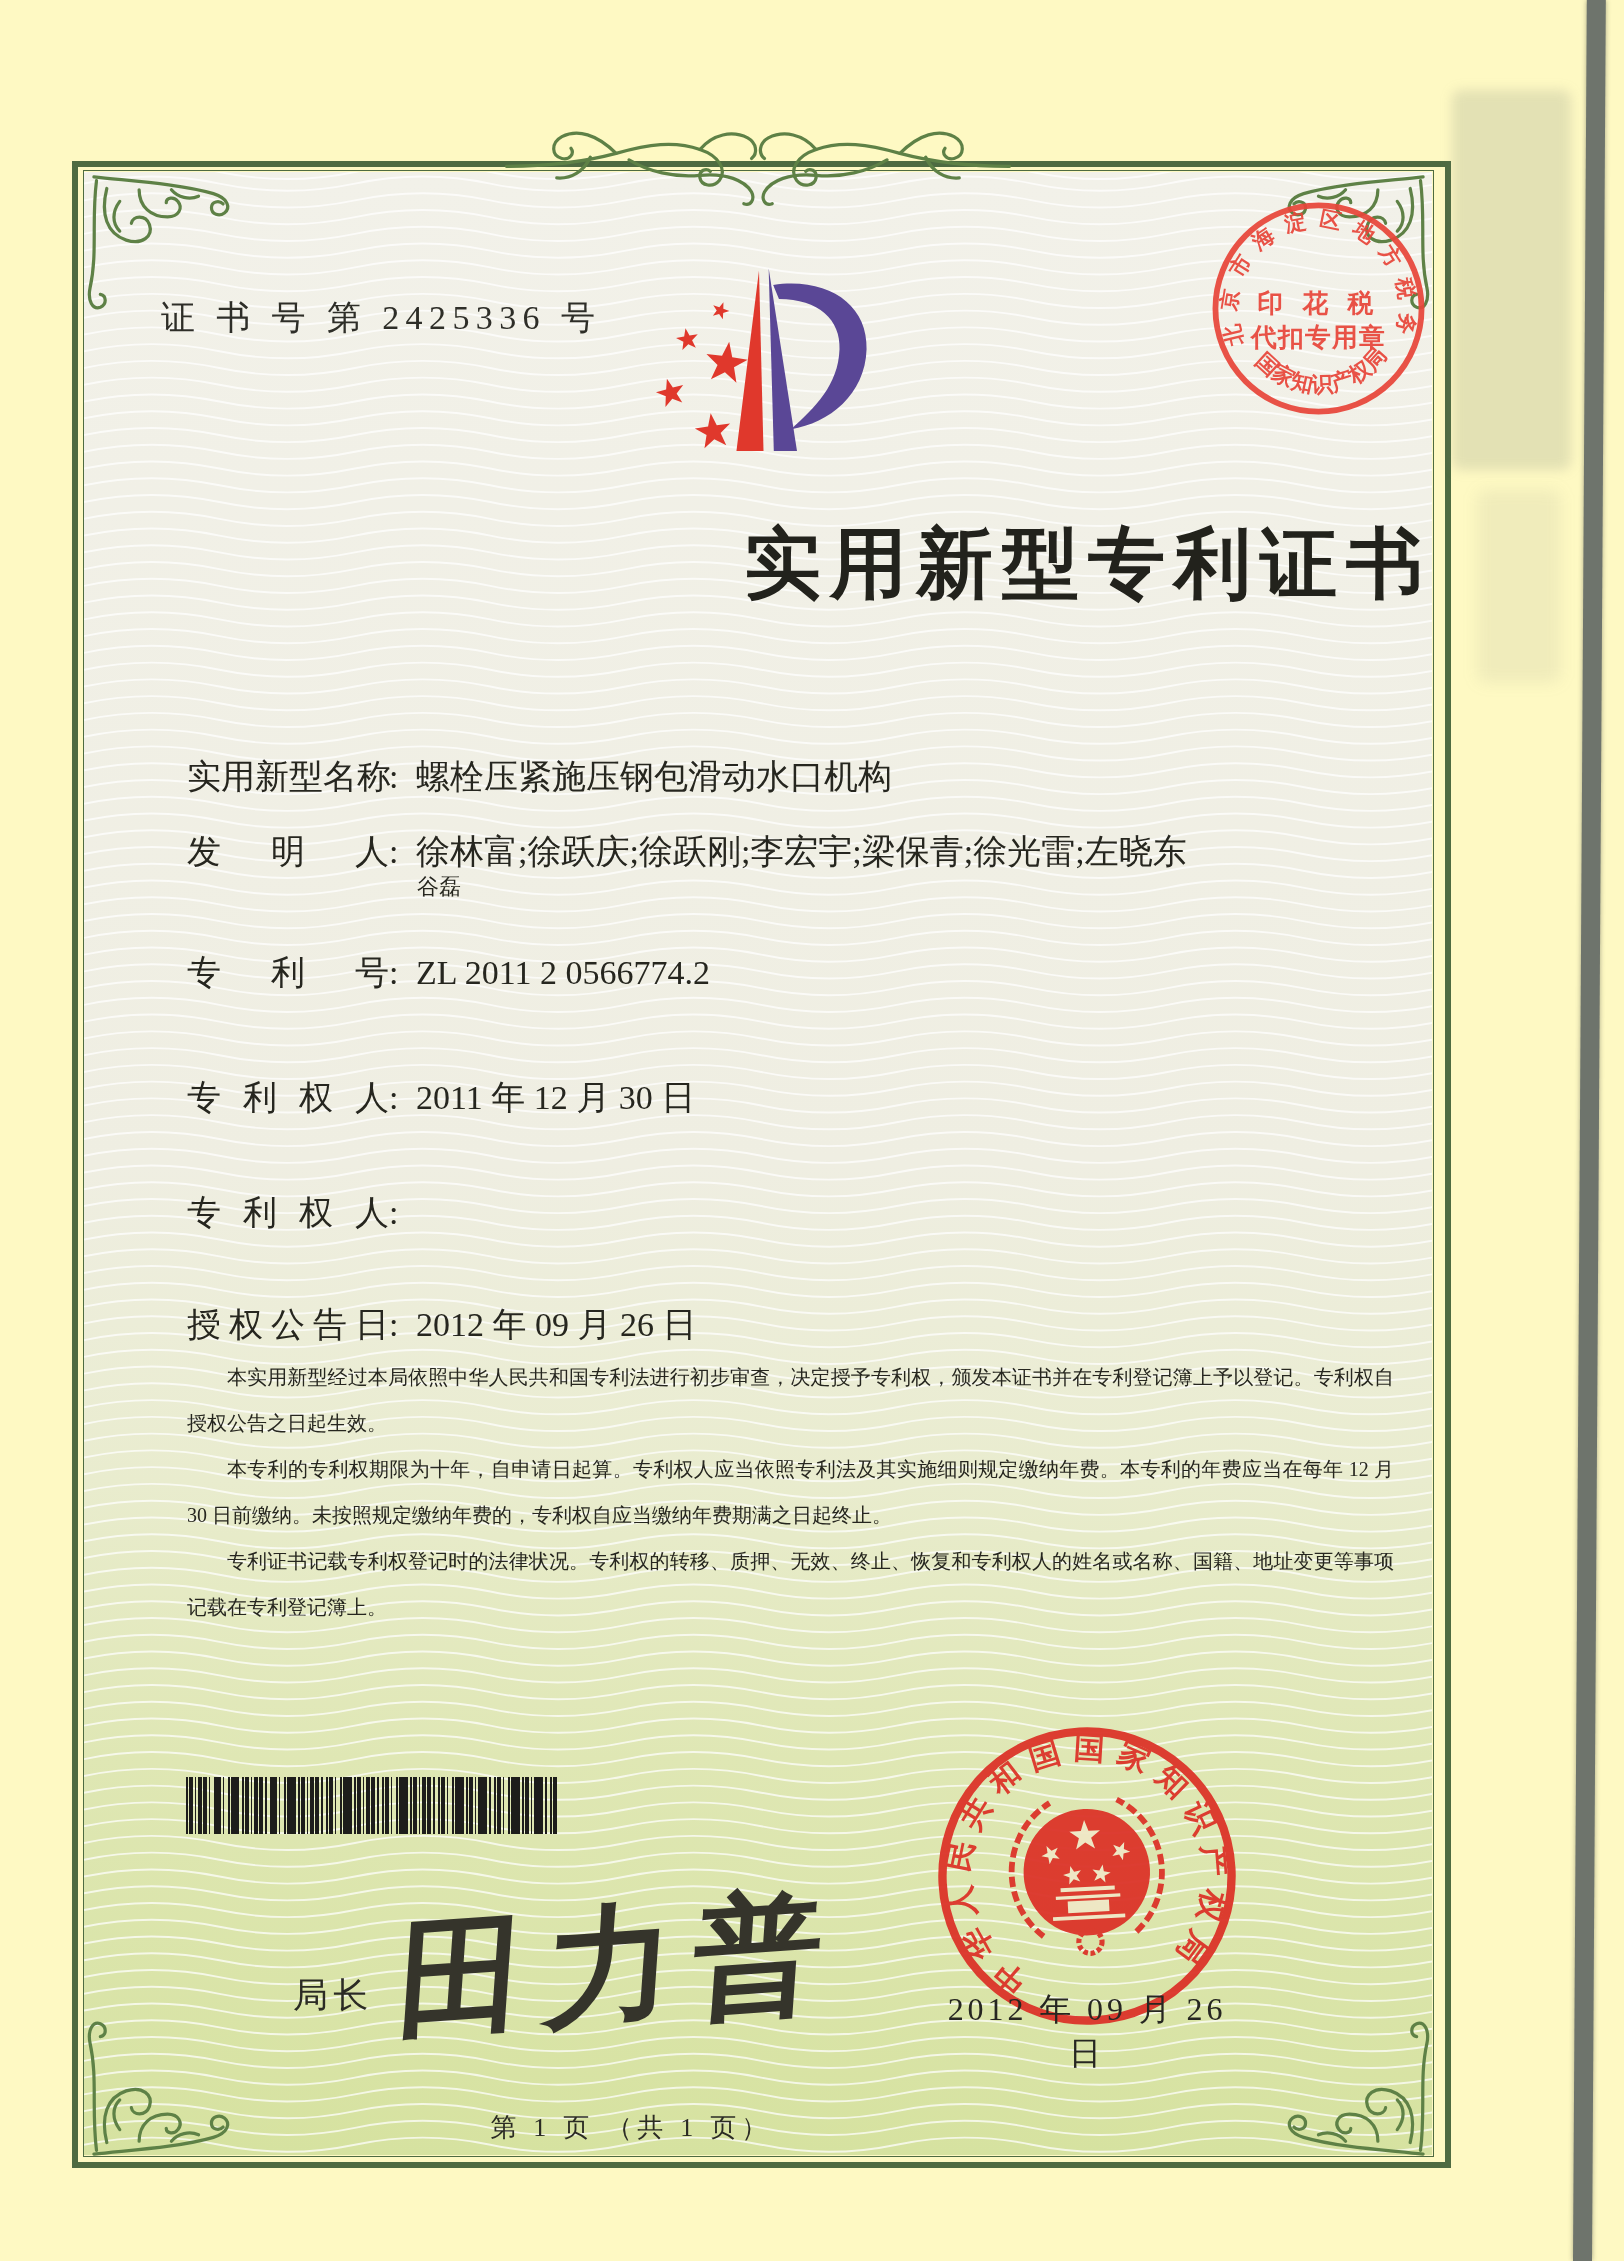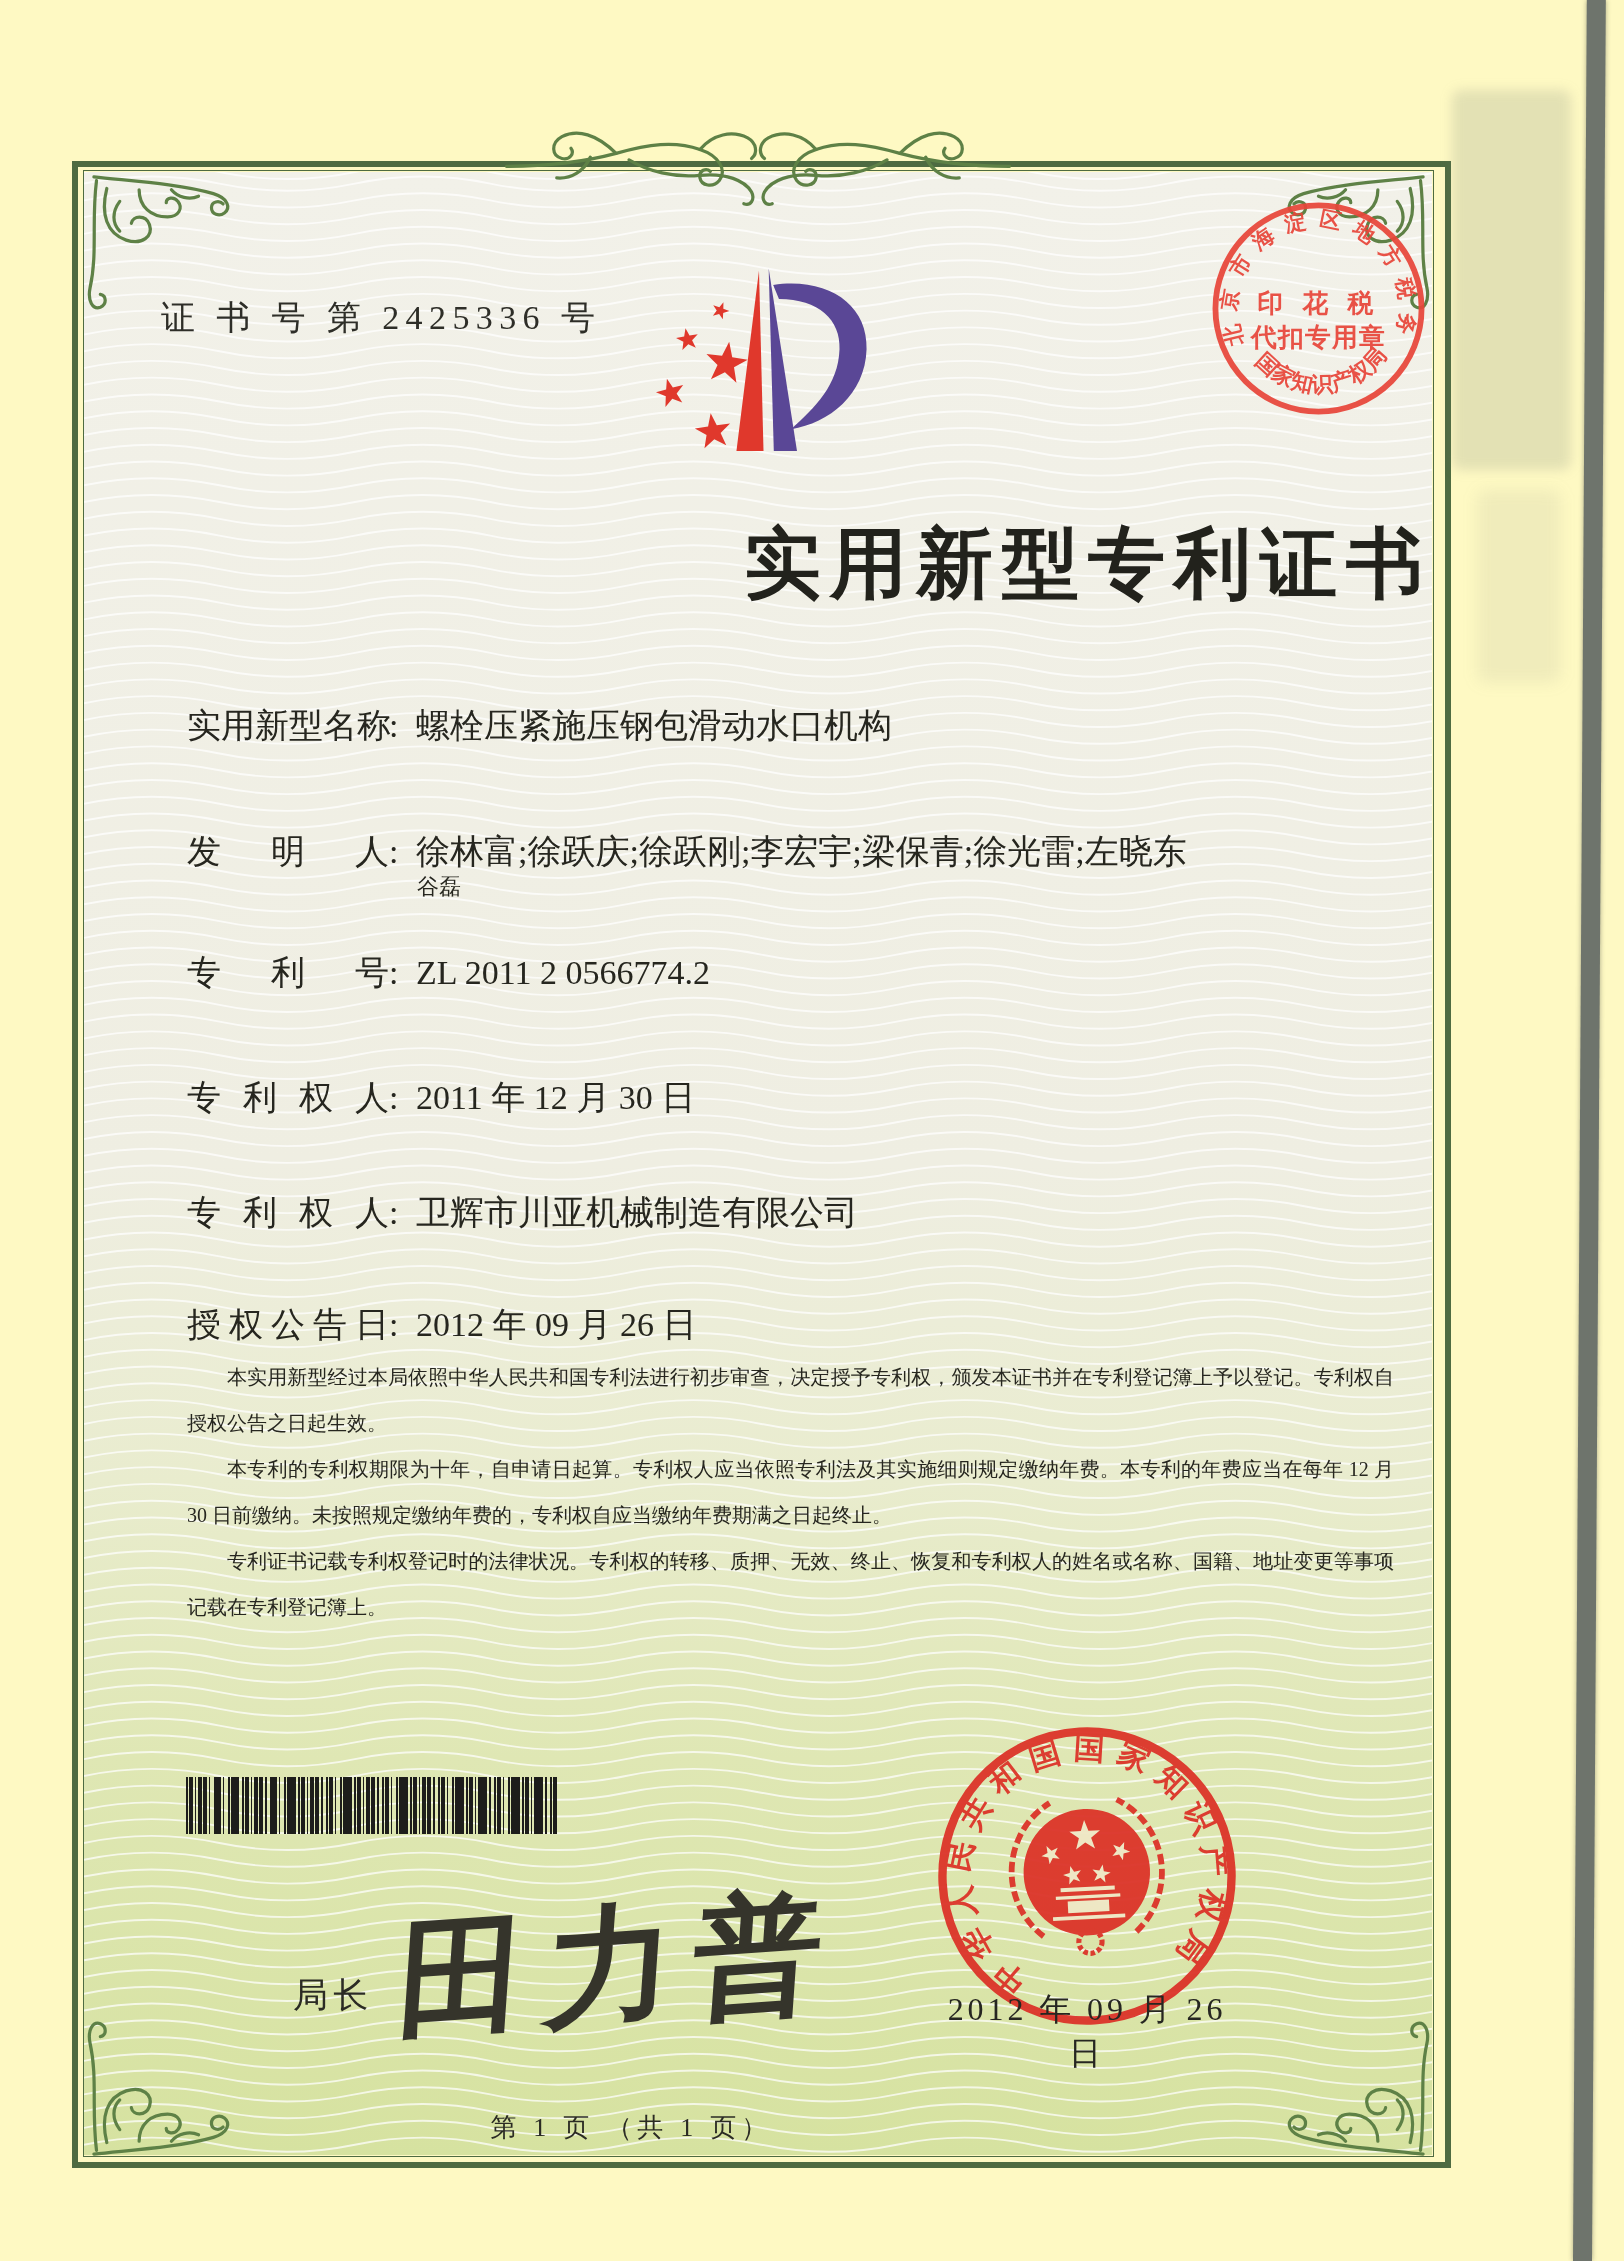--- a/index.html
+++ b/index.html
@@ -301,21 +301,21 @@
     </text>
     <text font-size="34" font-weight="700" fill="#e8463a" letter-spacing="0">
       <textPath href="#taxBottomArc">国家知识产权局</textPath>
     </text>
     <text x="170" y="176" text-anchor="middle" font-size="40" font-weight="700" fill="#e8463a" letter-spacing="10">印 花 税</text>
     <text x="170" y="228" text-anchor="middle" font-size="40" font-weight="700" fill="#e8463a" letter-spacing="2">代扣专用章</text>
   </svg>
 
   <div class="title">实用新型专利证书</div>
 
-  <div class="frow" style="top:703px">
+  <div class="frow" style="top:754px">
     <span class="flabel">实用新型名称</span>
       <span class="fcolon">:</span>
       <span class="fval">螺栓压紧施压钢包滑动水口机构</span>
   </div>
   <div class="frow" style="top:829px">
     <span class="flabel">发明人</span>
       <span class="fcolon">:</span>
       <span class="fval">徐林富;徐跃庆;徐跃刚;李宏宇;梁保青;徐光雷;左晓东</span>
   </div>
   <div class="fcont" style="top:872px">谷磊</div>
@@ -325,21 +325,20 @@
       <span class="fval">ZL 2011 2 0566774.2</span>
   </div>
   <div class="frow" style="top:1075px">
     <span class="flabel">专利权人</span>
       <span class="fcolon">:</span>
       <span class="fval">2011 年 12 月 30 日</span>
   </div>
   <div class="frow" style="top:1190px">
     <span class="flabel">专利权人</span>
       <span class="fcolon">:</span>
-      <span class="fval">卫辉市川亚机械制造有限公司</span>
   </div>
   <div class="frow" style="top:1302px">
     <span class="flabel">授权公告日</span>
       <span class="fcolon">:</span>
       <span class="fval">2012 年 09 月 26 日</span>
   </div>
 
   <div class="body-block">
     <p>本实用新型经过本局依照中华人民共和国专利法进行初步审查，决定授予专利权，颁发本证书并在专利登记簿上予以登记。专利权自授权公告之日起生效。</p>
     <p>本专利的专利权期限为十年，自申请日起算。专利权人应当依照专利法及其实施细则规定缴纳年费。本专利的年费应当在每年 12 月 30 日前缴纳。未按照规定缴纳年费的，专利权自应当缴纳年费期满之日起终止。</p>

